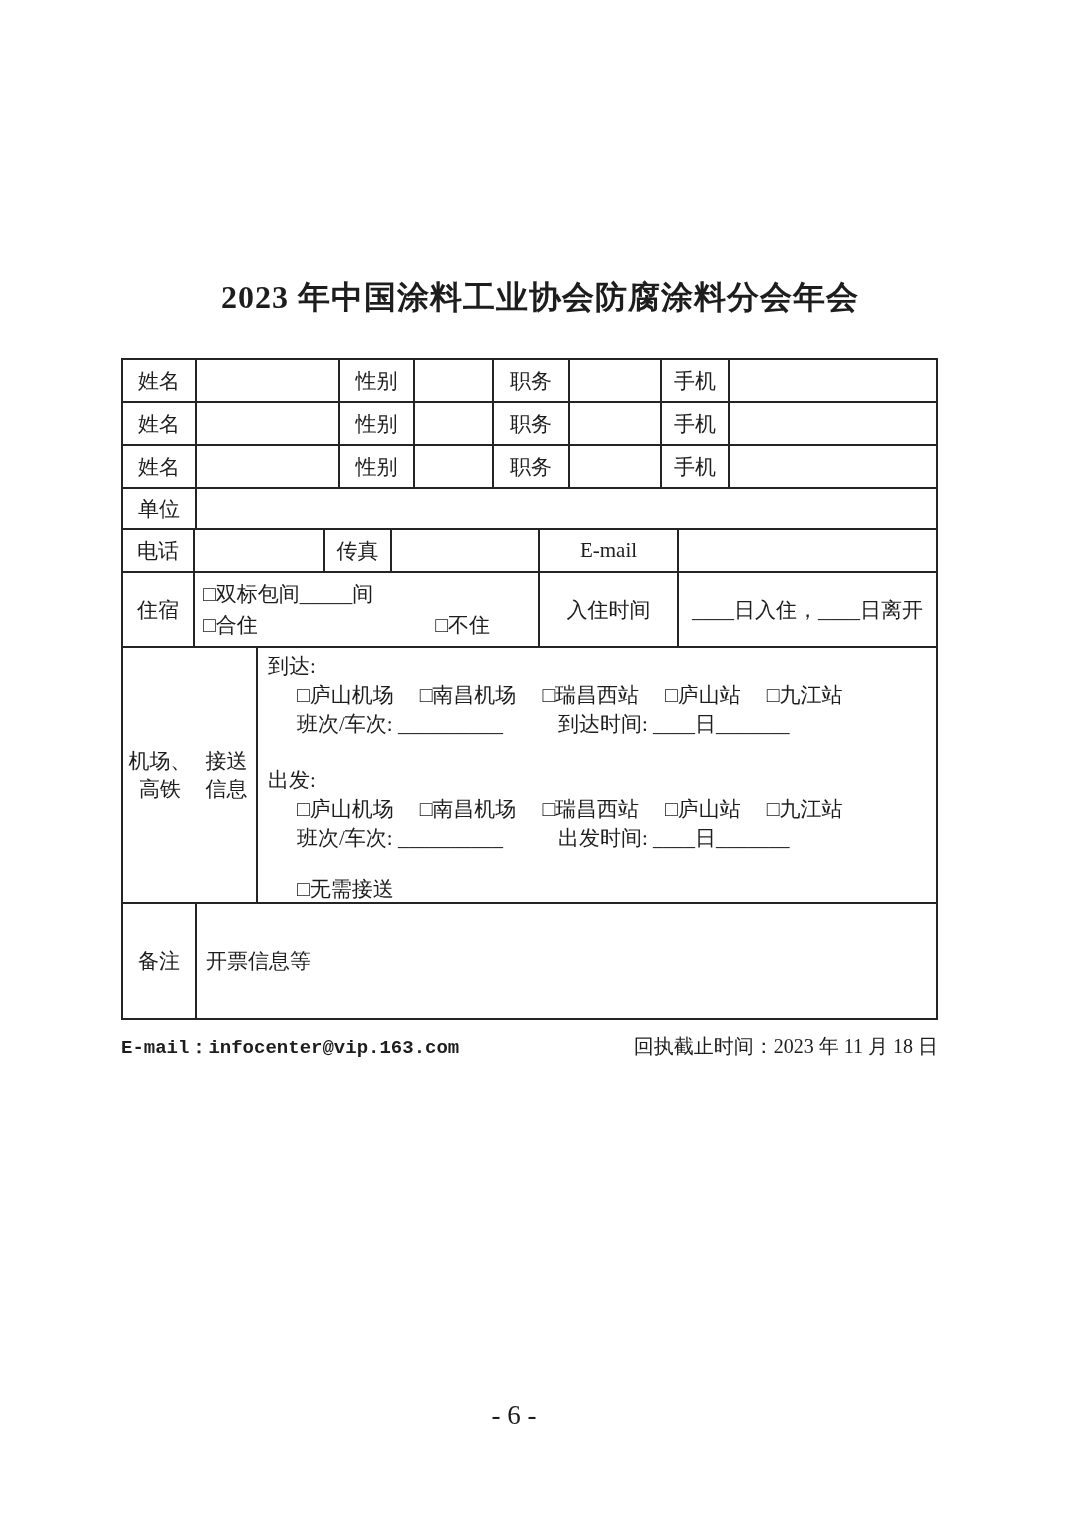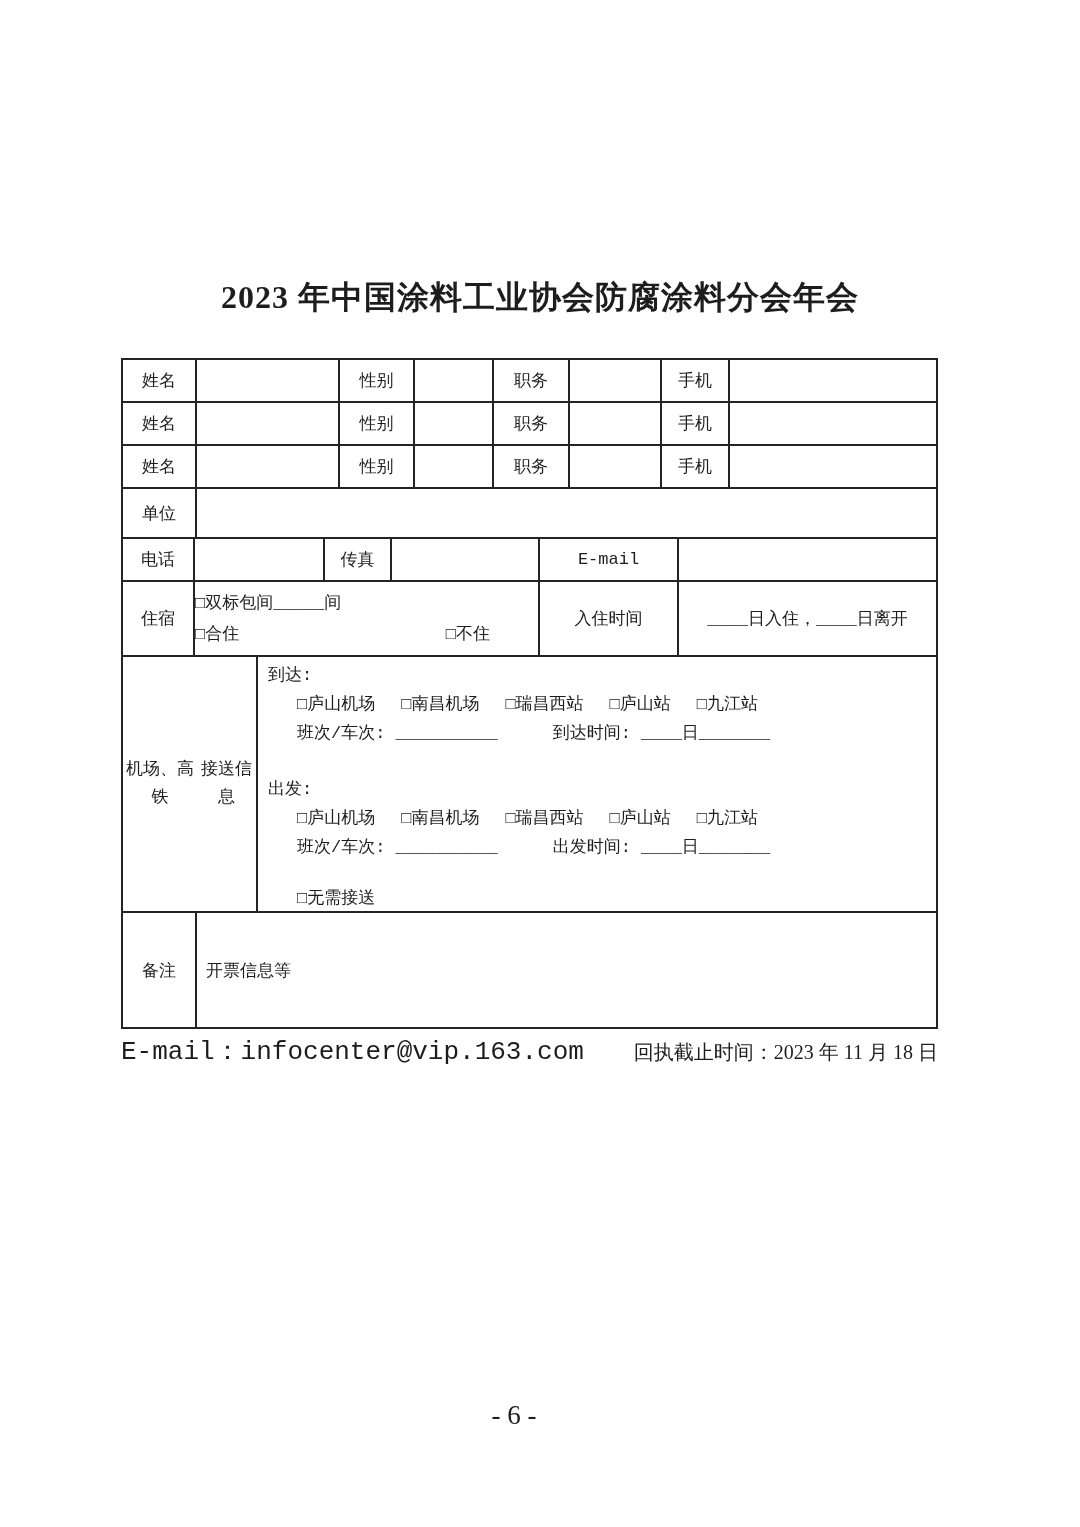--- a/index.html
+++ b/index.html
@@ -14,54 +14,53 @@
   .page-title {
     position:absolute; top:278px; left:0; width:1080px;
     text-align:center; font-weight:bold;
     font-size:32px; line-height:39px;
     letter-spacing:1px;
   }
   .form {
     position:absolute; left:121px; top:358px; width:817px;
     border:2px solid #242424;
     box-sizing:border-box;
-    font-size:17px;
-    font-family:Liberation Mono, monospace;
+    font-size:21px;
   }
   .row { display:flex; border-bottom:2px solid #242424; box-sizing:border-box; }
   .row:last-child { border-bottom:none; }
   .cell {
     border-right:2px solid #242424; box-sizing:border-box;
     display:flex; align-items:center; justify-content:center;
     overflow:hidden;
   }
   .cell.last { border-right:none; flex:1; }
   .h43 { height:43px; }
-  .h42 { height:50px; }
+  .h42 { height:41px; }
   .h75 { height:75px; }
   .h256 { height:256px; }
   .h114 { height:114px; }
   .w74 { width:74px; flex:0 0 74px; }
   .w143 { width:143px; flex:0 0 143px; }
   .w75 { width:75px; flex:0 0 75px; }
   .w79 { width:79px; flex:0 0 79px; }
   .w76 { width:76px; flex:0 0 76px; }
   .w92 { width:92px; flex:0 0 92px; }
   .w68 { width:68px; flex:0 0 68px; }
   .w72 { width:72px; flex:0 0 72px; }
   .w130 { width:130px; flex:0 0 130px; }
   .w67 { width:67px; flex:0 0 67px; }
   .w148 { width:148px; flex:0 0 148px; }
   .w139 { width:139px; flex:0 0 139px; }
   .w345 { width:345px; flex:0 0 345px; }
   .w135 { width:135px; flex:0 0 135px; }
 
   .lodging-options {
     flex-direction:column; align-items:stretch; justify-content:center;
-    padding:2px 0 2px 0; line-height:31px;
+    padding:2px 0 2px 8px; line-height:31px;
   }
   .lodging-line2 { display:flex; justify-content:space-between; padding-right:48px;align-items:center; }
 
   .transfer-label { flex-direction:row; line-height:28px; text-align:center; }
 
   .transfer-content {
     flex-direction:column; align-items:flex-start; justify-content:flex-start;
     padding:4px 0 0 10px; line-height:29px;
   }
   .indent { margin-left:29px; }
@@ -70,21 +69,21 @@
   .gap-top-27 { margin-top:27px; }
   .gap-top-22 { margin-top:22px; }
 
   .remarks-value { justify-content:flex-start; padding-left:9px; }
 
   .footer {
     position:absolute; left:121px; top:1033px; width:817px;
     display:flex; justify-content:space-between; align-items:baseline;
     font-size:20px;
   }
-  .footer-email { font-family:"Liberation Mono","DejaVu Sans Mono",monospace; font-size:26px; }
+  .footer-email { font-family:"Liberation Mono","DejaVu Sans Mono",monospace; font-size:19px;font-weight:bold; }
   .page-number {
     position:absolute; top:1400px; left:0; width:1028px;
     text-align:center; font-size:27px;
   }
 </style>
 </head>
 <body>
 
 <div class="page-title">
   <div>2023 年中国涂料工业协会防腐涂料分会年会</div>

